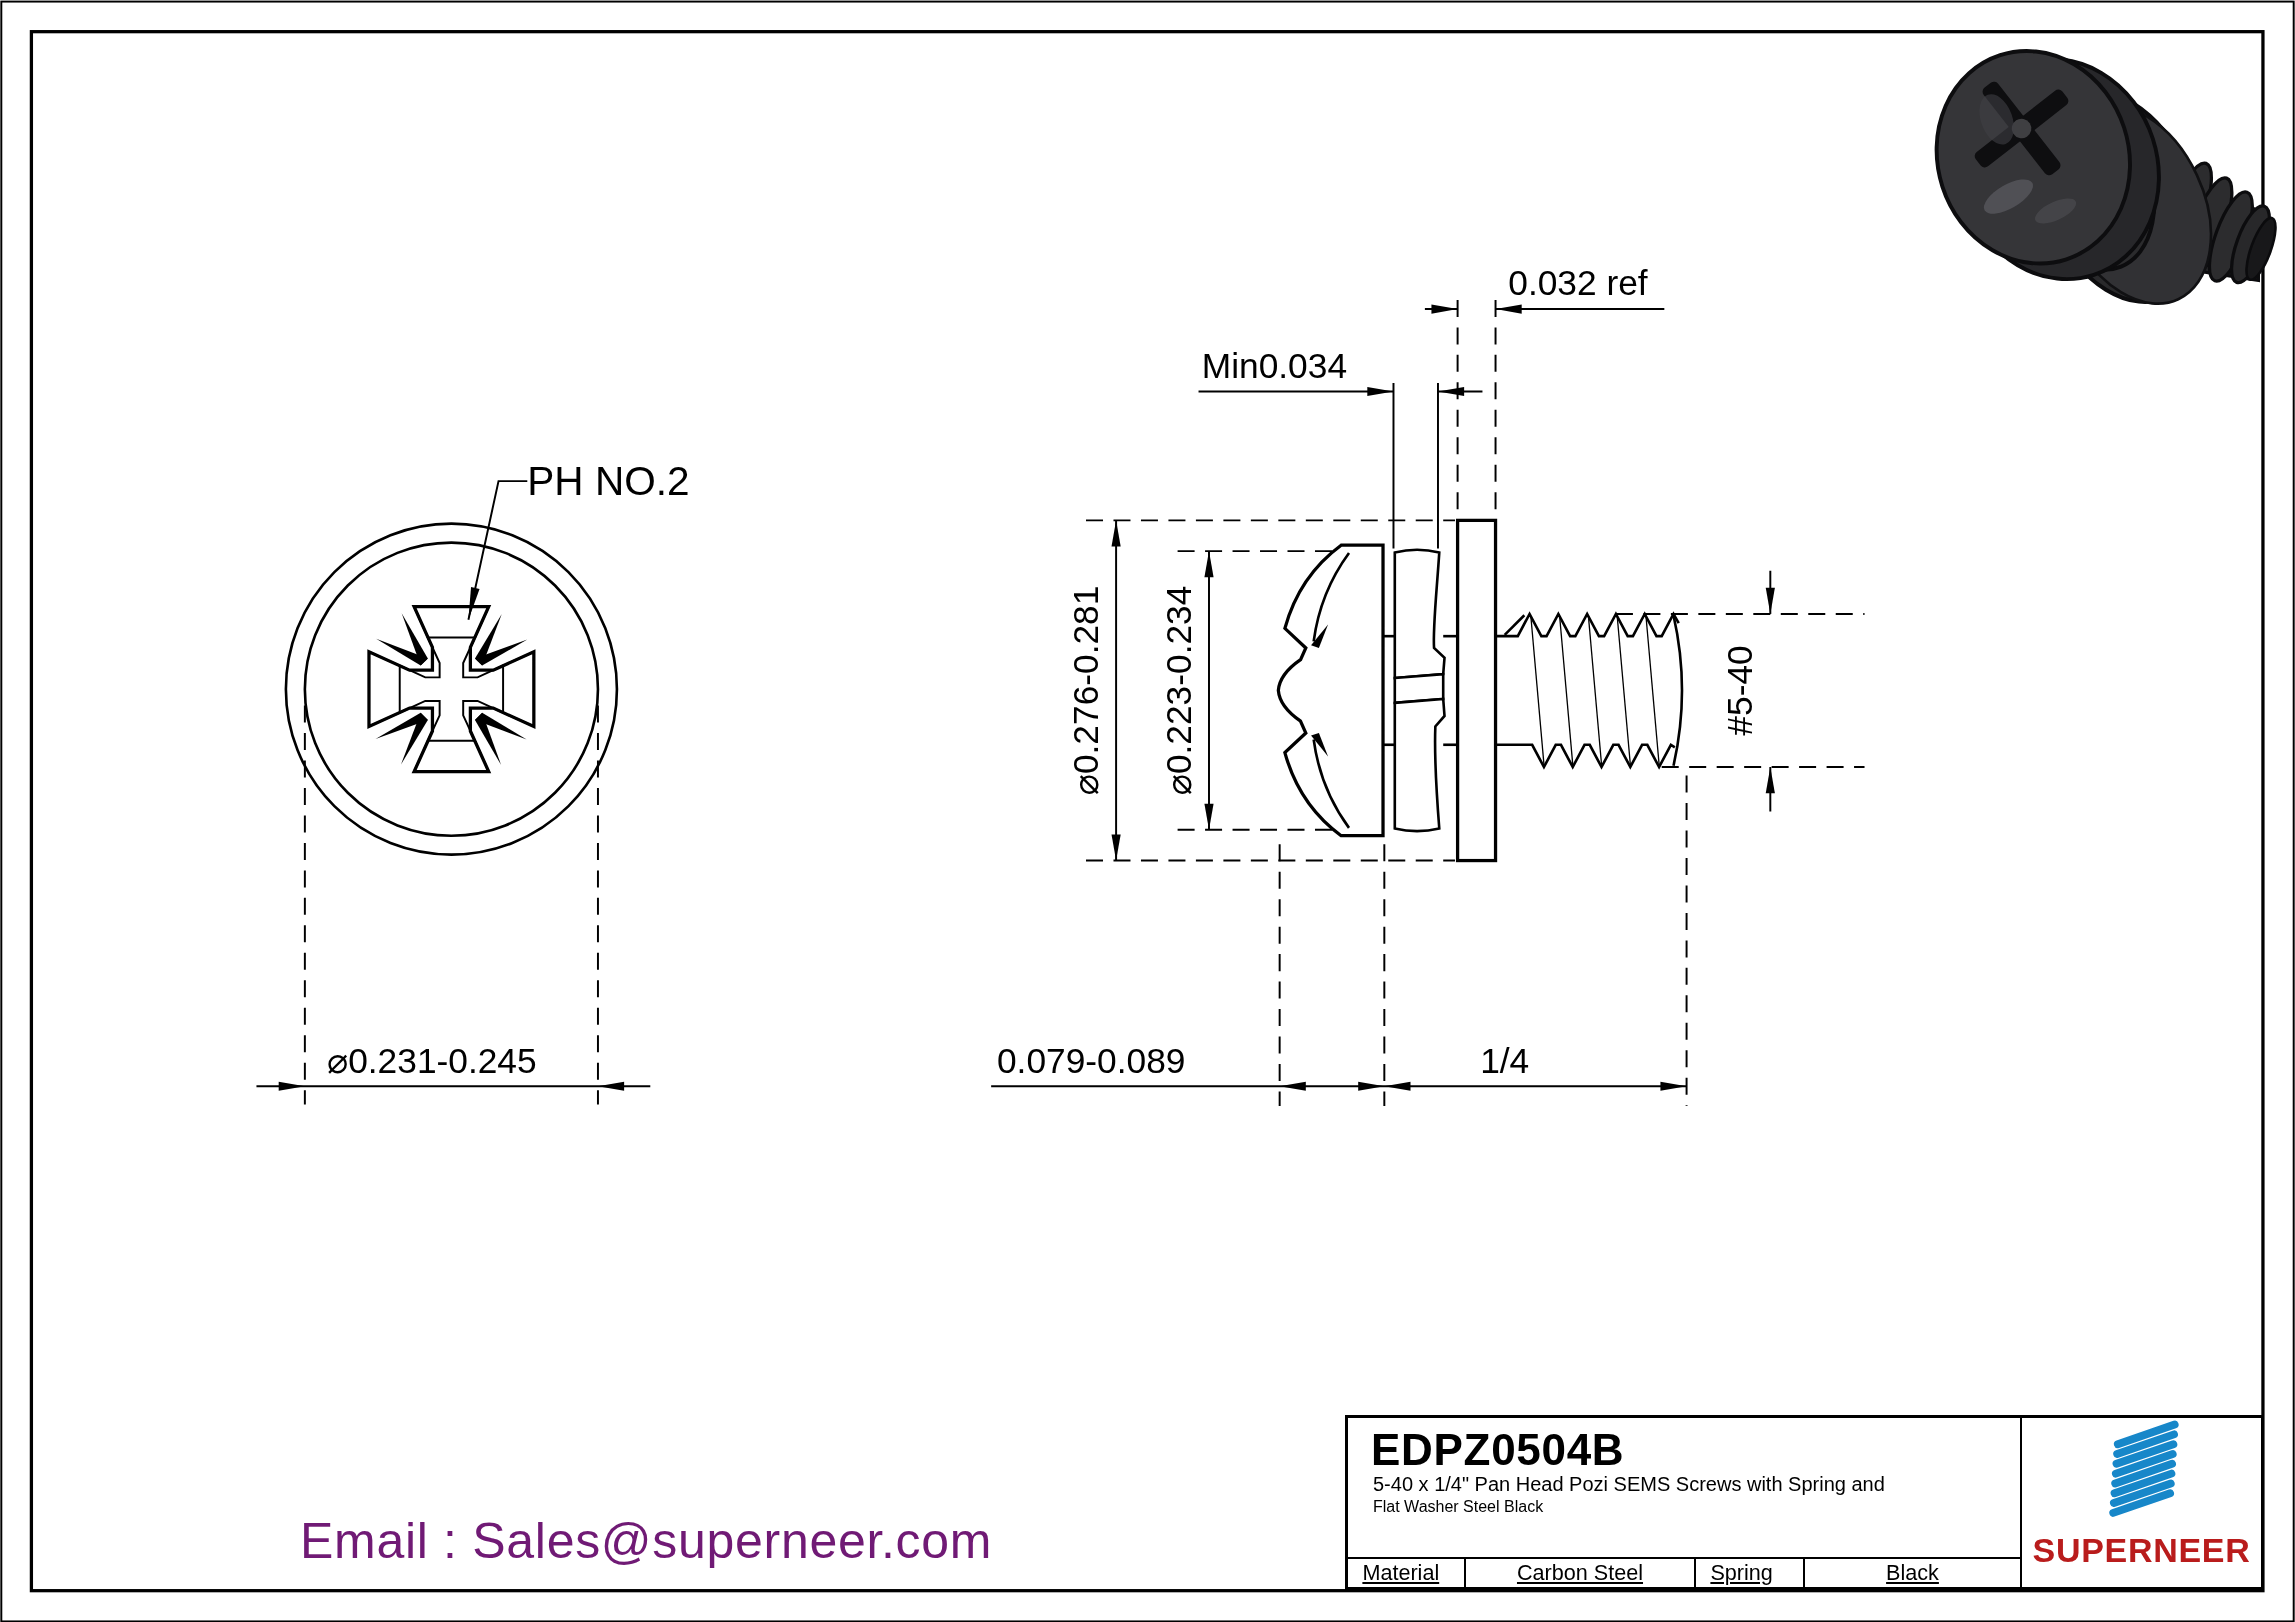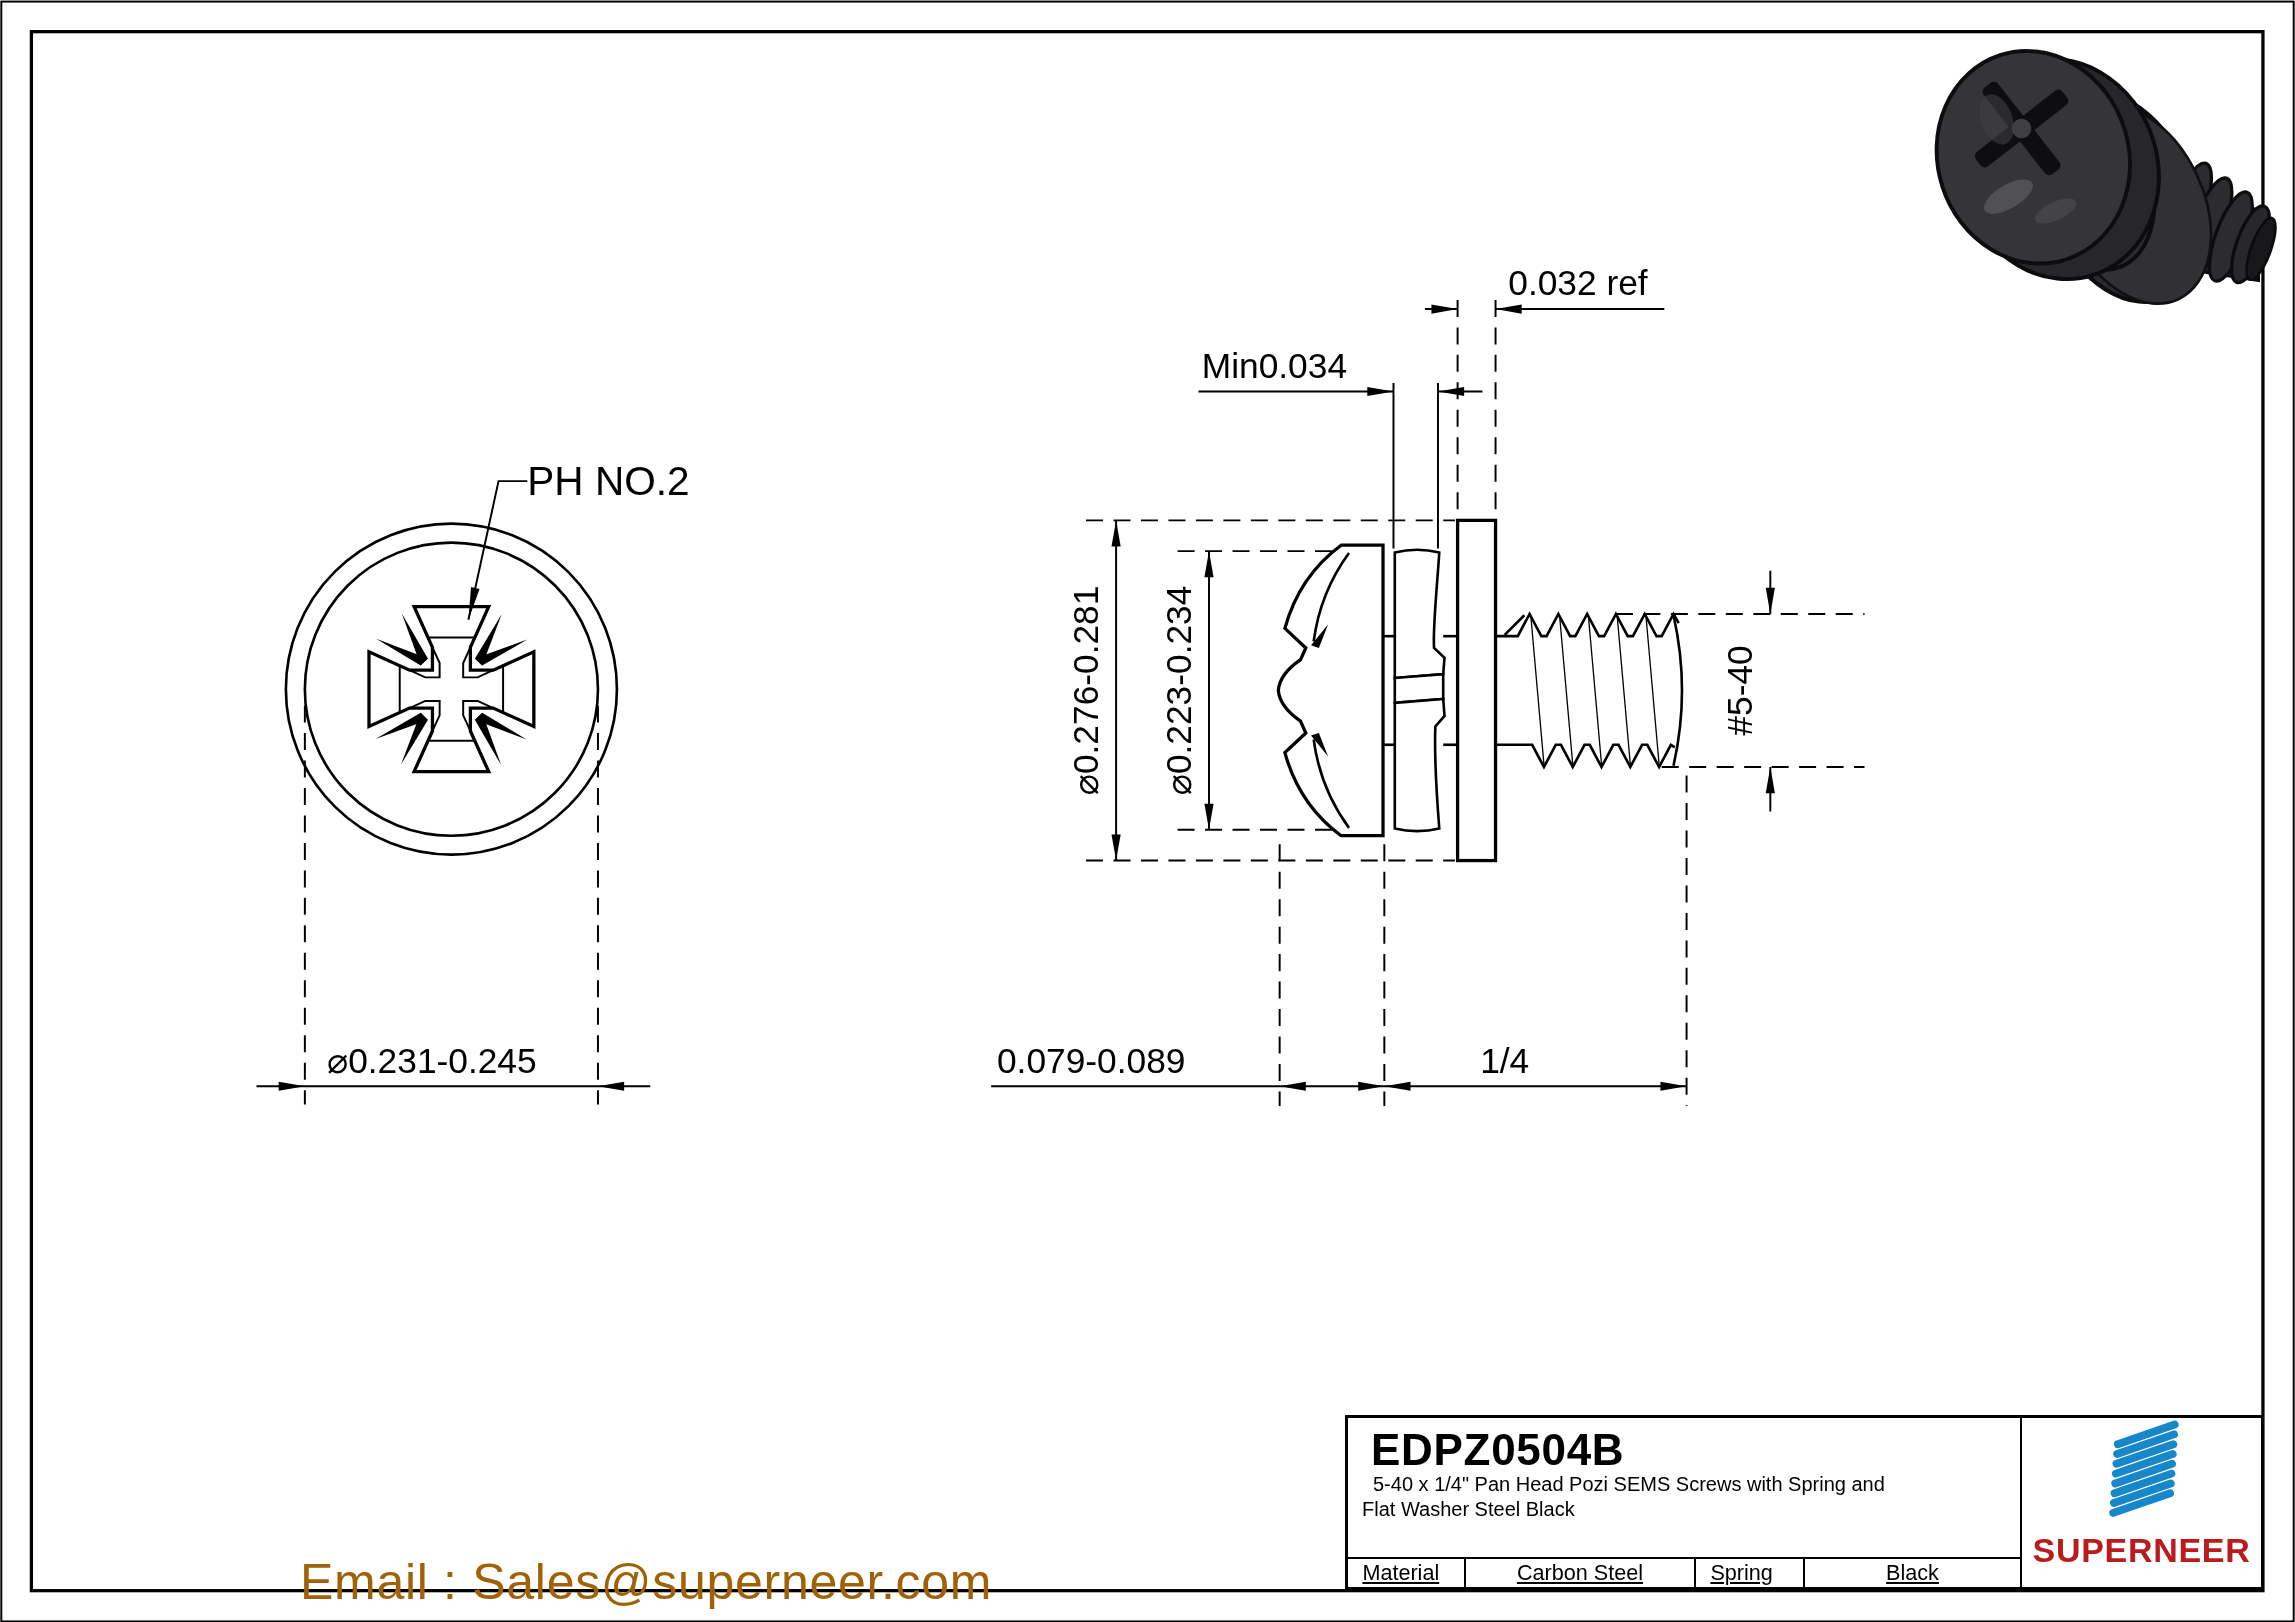--- a/index.html
+++ b/index.html
@@ -23,21 +23,21 @@
     position:absolute;left:1345px;top:1415px;width:919px;height:175px;
     border:3.3px solid #000;box-sizing:border-box;display:flex;background:#fff;
   }
   .tb-left{width:674px;display:flex;flex-direction:column;border-right:2.6px solid #000;box-sizing:border-box;}
   .tb-info{flex:1;position:relative;}
   .tb-partnum{
     position:absolute;left:23px;top:6.5px;
     font-size:44px;font-weight:bold;letter-spacing:0.7px;white-space:nowrap;
   }
   .tb-desc1{position:absolute;left:25px;top:55px;font-size:20px;white-space:nowrap;}
-  .tb-desc2{position:absolute;left:14px;top:80px;font-size:20px;white-space:nowrap;}
+  .tb-desc2{position:absolute;left:25px;top:80px;font-size:16px;white-space:nowrap;}
   .tb-row{height:30px;border-top:2.6px solid #000;display:flex;box-sizing:border-box;align-items:stretch;}
   .tb-cell{display:flex;align-items:center;box-sizing:border-box;font-size:21.6px;white-space:nowrap;text-decoration:underline;}
   .tb-cell.lbl{padding-left:14.4px;}
   .tb-cell.ctr{justify-content:center;}
   .tb-cell.bordered{border-left:2.6px solid #000;}
   .c-mat{width:116px;}
   .c-matval{width:230px;text-align:center;}
   .c-fin{width:109px;}
   .c-finval{flex:1;}
   .c-wt{width:116px;}
@@ -45,22 +45,22 @@
   .c-web{flex:1;}
   .link-blue{color:#1b82cc;}
   .tb-logo{flex:1;display:flex;flex-direction:column;align-items:center;}
   .brand-name{
     margin-top:6.5px;font-size:34px;font-weight:bold;letter-spacing:0.7px;
     color:#b91c1c;white-space:nowrap;
   }
 
   
   #email{
-    position:absolute;left:300px;top:1553px;
-    font-size:50px;color:#a16207;white-space:nowrap;letter-spacing:0.7px;
+    position:absolute;left:300px;top:1512px;
+    font-size:50px;color:#701a75;white-space:nowrap;letter-spacing:0.7px;
   }
 </style>
 </head>
 <body>
 
 <div id="page">
 
 <svg id="drawing-svg" viewBox="0 0 3508 2480">
 
   <g>

